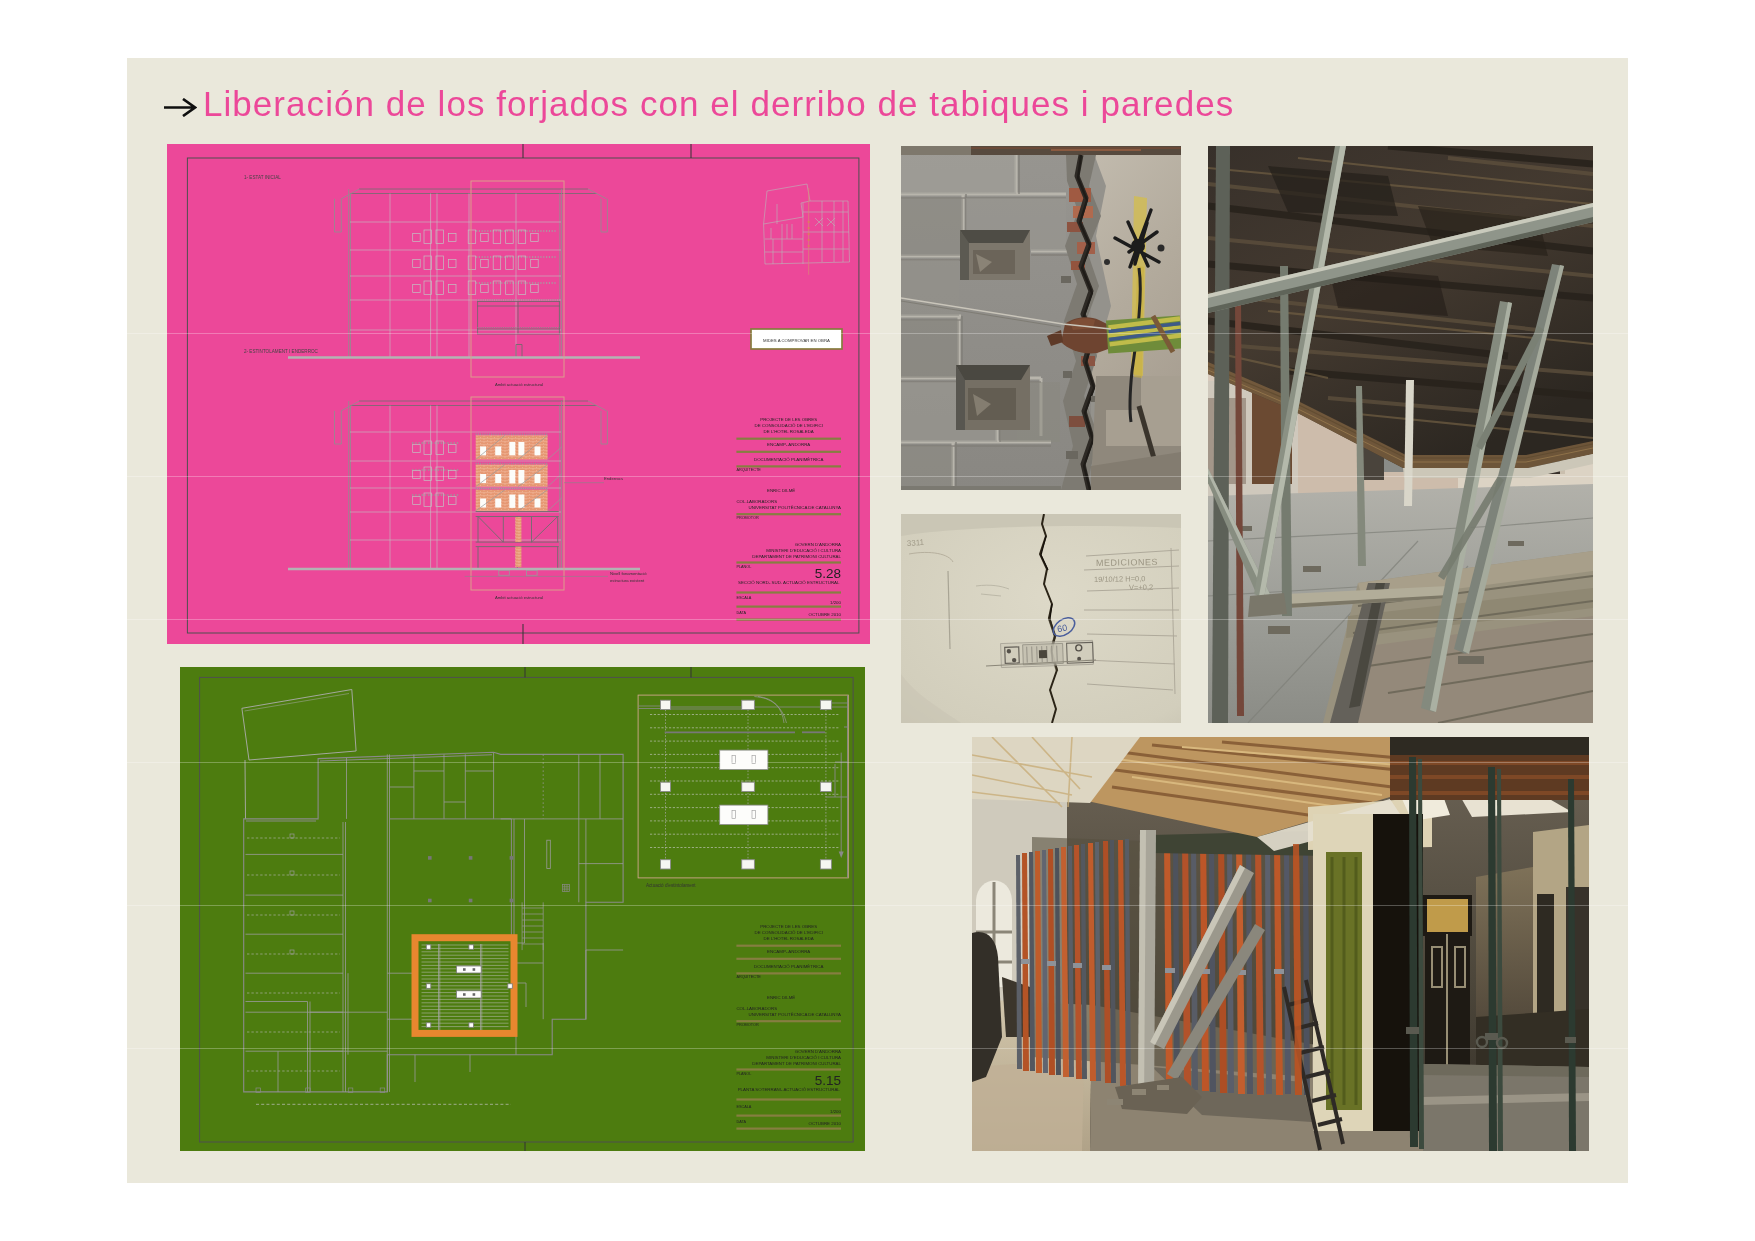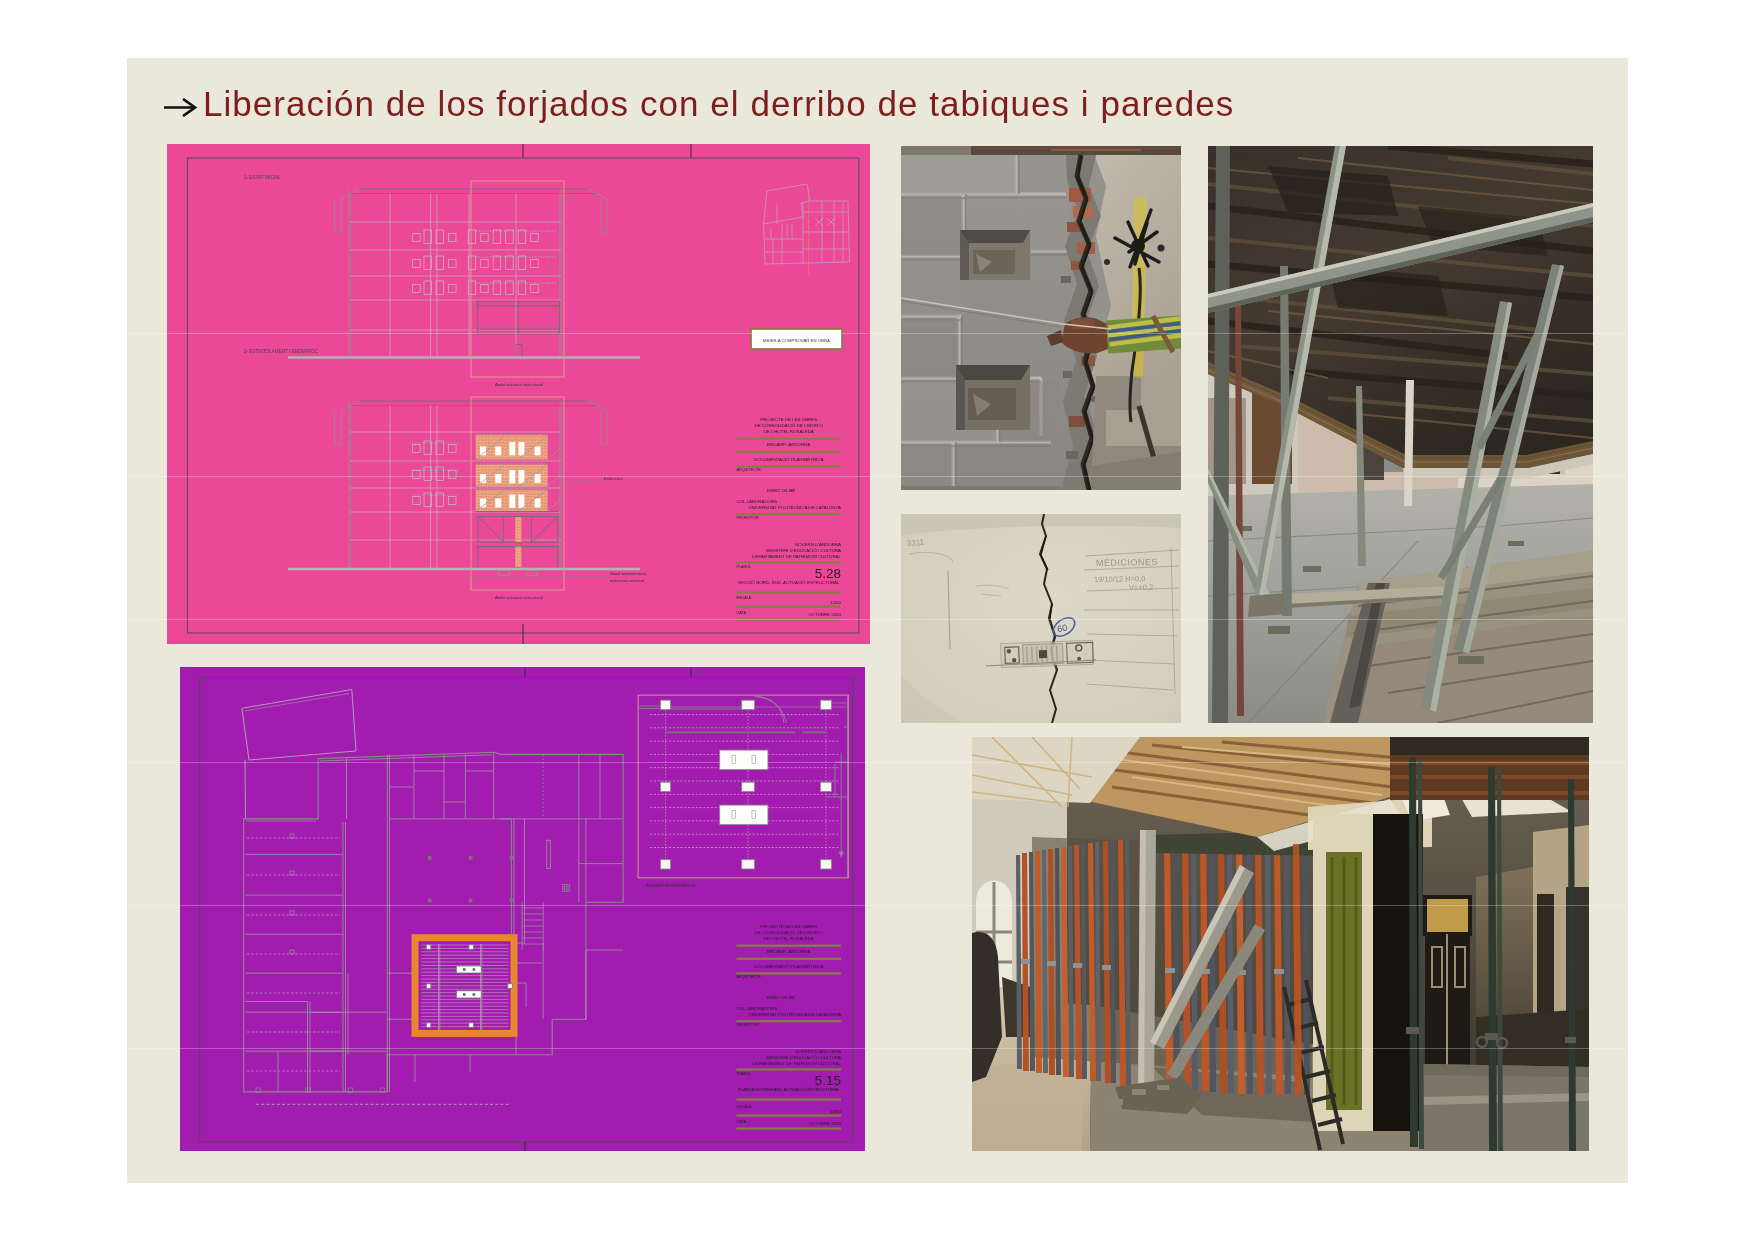--- a/index.html
+++ b/index.html
@@ -9,21 +9,21 @@
 </style>
 </head>
 <body>
 
 <div class="abs" style="left:127px;top:58px;width:1501px;height:1125px;background:#eae8db;"></div>
 
 <svg class="abs" style="left:163px;top:98px;" width="34" height="19" viewBox="0 0 34 19">
 <path d="M1,9.5 H31 M20,1 L32,9.5 L20,18" stroke="#0f0f0f" stroke-width="2.7" fill="none"></path>
 </svg>
 
-<div class="abs" style="left:203px;top:84px;width:1100px;height:44px;color:#7f1d1d;font-size:35px;white-space:nowrap;letter-spacing:1.05px;">Liberación de los forjados con el derribo de tabiques i paredes</div>
+<div class="abs" style="left:203px;top:84px;width:1100px;height:44px;color:#ec4899;font-size:35px;white-space:nowrap;letter-spacing:1.05px;">Liberación de los forjados con el derribo de tabiques i paredes</div>
 
 <div id="panelA" class="abs" style="left:167px;top:144px;width:703px;height:500px;background:#ec4899;">
 <svg width="703" height="500" viewBox="0 0 703 500">
 <defs>
 <pattern id="brick" width="7" height="3" patternUnits="userSpaceOnUse">
 <rect width="7" height="3" fill="#e28a60"></rect>
 <path d="M0,0.5 H7 M0,2 H7 M2,0.5 V2 M5.5,2 V3.5" stroke="#f4c4ad" stroke-width="0.5" fill="none"></path>
 </pattern>
 </defs>
 
@@ -237,21 +237,21 @@
 <rect x="569.4" y="321.3" width="104.6" height="2.2"></rect>
 <rect x="569.4" y="369.1" width="104.6" height="2.2"></rect>
 <rect x="569.4" y="417.4" width="104.6" height="2.2"></rect>
 <rect x="569.4" y="447.4" width="104.6" height="2.2"></rect>
 <rect x="569.4" y="461.5" width="104.6" height="2.2"></rect>
 <rect x="569.4" y="474.5" width="104.6" height="2.2"></rect>
 </g>
 </svg>
 </div>
 
-<div id="panelB" class="abs" style="left:180px;top:667px;width:685px;height:484px;background:#a21caf;">
+<div id="panelB" class="abs" style="left:180px;top:667px;width:685px;height:484px;background:#4d7c0f;">
 <svg width="685" height="484" viewBox="0 0 685 484">
 
 <rect x="19.6" y="10.4" width="653.5" height="464.6" fill="none" stroke="#4f4f4f" stroke-width="1"></rect>
 
 <path d="M345,0 V10.4 M511,0 V10.4 M345,475 V484" stroke="#333" stroke-width="1" fill="none"></path>
 
 <g stroke="#adadad" stroke-width="0.9" fill="none">
 <path d="M61.9,41.3 L171.8,22.5 L176.1,84 L69,93 Z M65,93 L65.5,151.9"></path>
 <path d="M64.5,44 L169,26.5" stroke-width="0.5"></path>
 </g>

